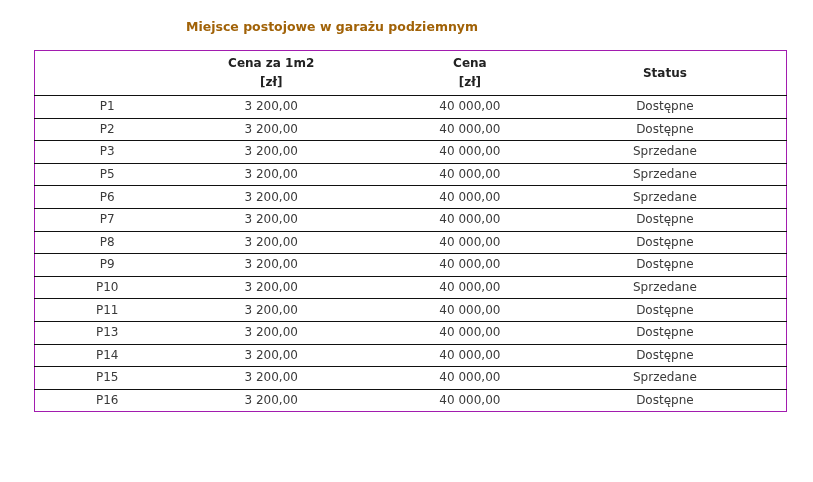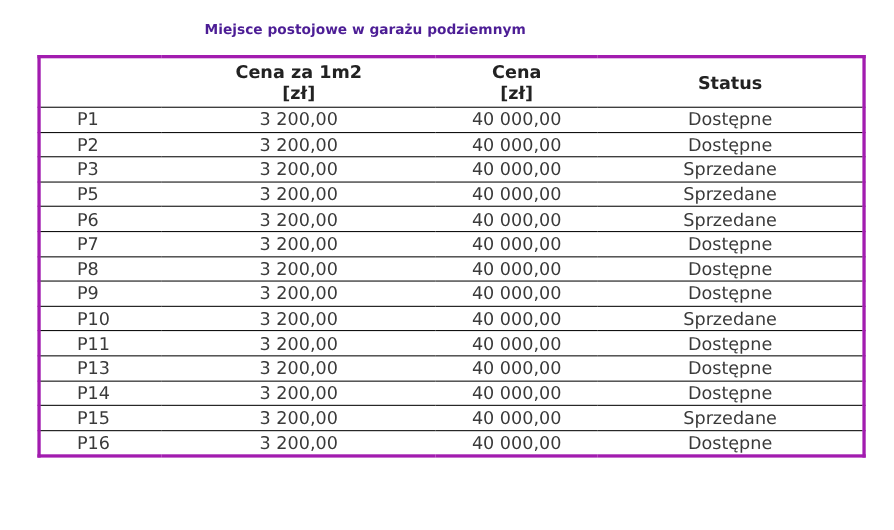--- a/index.html
+++ b/index.html
@@ -1,22 +1,22 @@
 <!DOCTYPE html>
 <html><head>
 <meta charset="utf-8">
 <style>
   html, body { margin: 0; padding: 0; background: #ffffff; }
   body { width: 813px; height: 482px; position: relative; font-family: "DejaVu Sans", sans-serif; color: #333333; overflow: hidden; }
-  .title { position: absolute; top: 19px; left: 0; width: 664px; text-align: center; font-weight: bold; font-size: 12.5px; color: #4c1d95; }
-  table { position: absolute; top: 50px; left: 34px; width: 753px; border-collapse: collapse; border: 3px solid #a21caf; font-size: 16px; }
+  .title { position: absolute; top: 19px; left: 0; width: 664px; text-align: center; font-weight: bold; font-size: 12.5px; color: #a16207; }
+  table { position: absolute; top: 50px; left: 34px; width: 753px; border-collapse: collapse; border: 1px solid #a21caf; font-size: 12px; }
   thead th { font-weight: bold; color: #222222; height: 44px; padding: 0; vertical-align: middle; line-height: 19px; text-align: center; border-bottom: 1px solid #111111; }
   tbody td { height: 21.6px; padding: 0; border-bottom: 1px solid #111111; text-align: center; color: #3a3a3a; line-height: 21px; }
   tbody tr:last-child td { border-bottom: none; }
-  td.id { text-align: left; padding-left: 33px; }
+  td.id { text-align: center; padding-left: 33px; }
   col.c0 { width: 112px; } col.c1 { width: 250px; } col.c2 { width: 148px; } col.c3 { width: 243px; }
 </style>
 </head>
 <body>
 
 <div class="title">Miejsce postojowe w garażu podziemnym</div>
 
 <table>
   <colgroup>
       <col class="c0">

